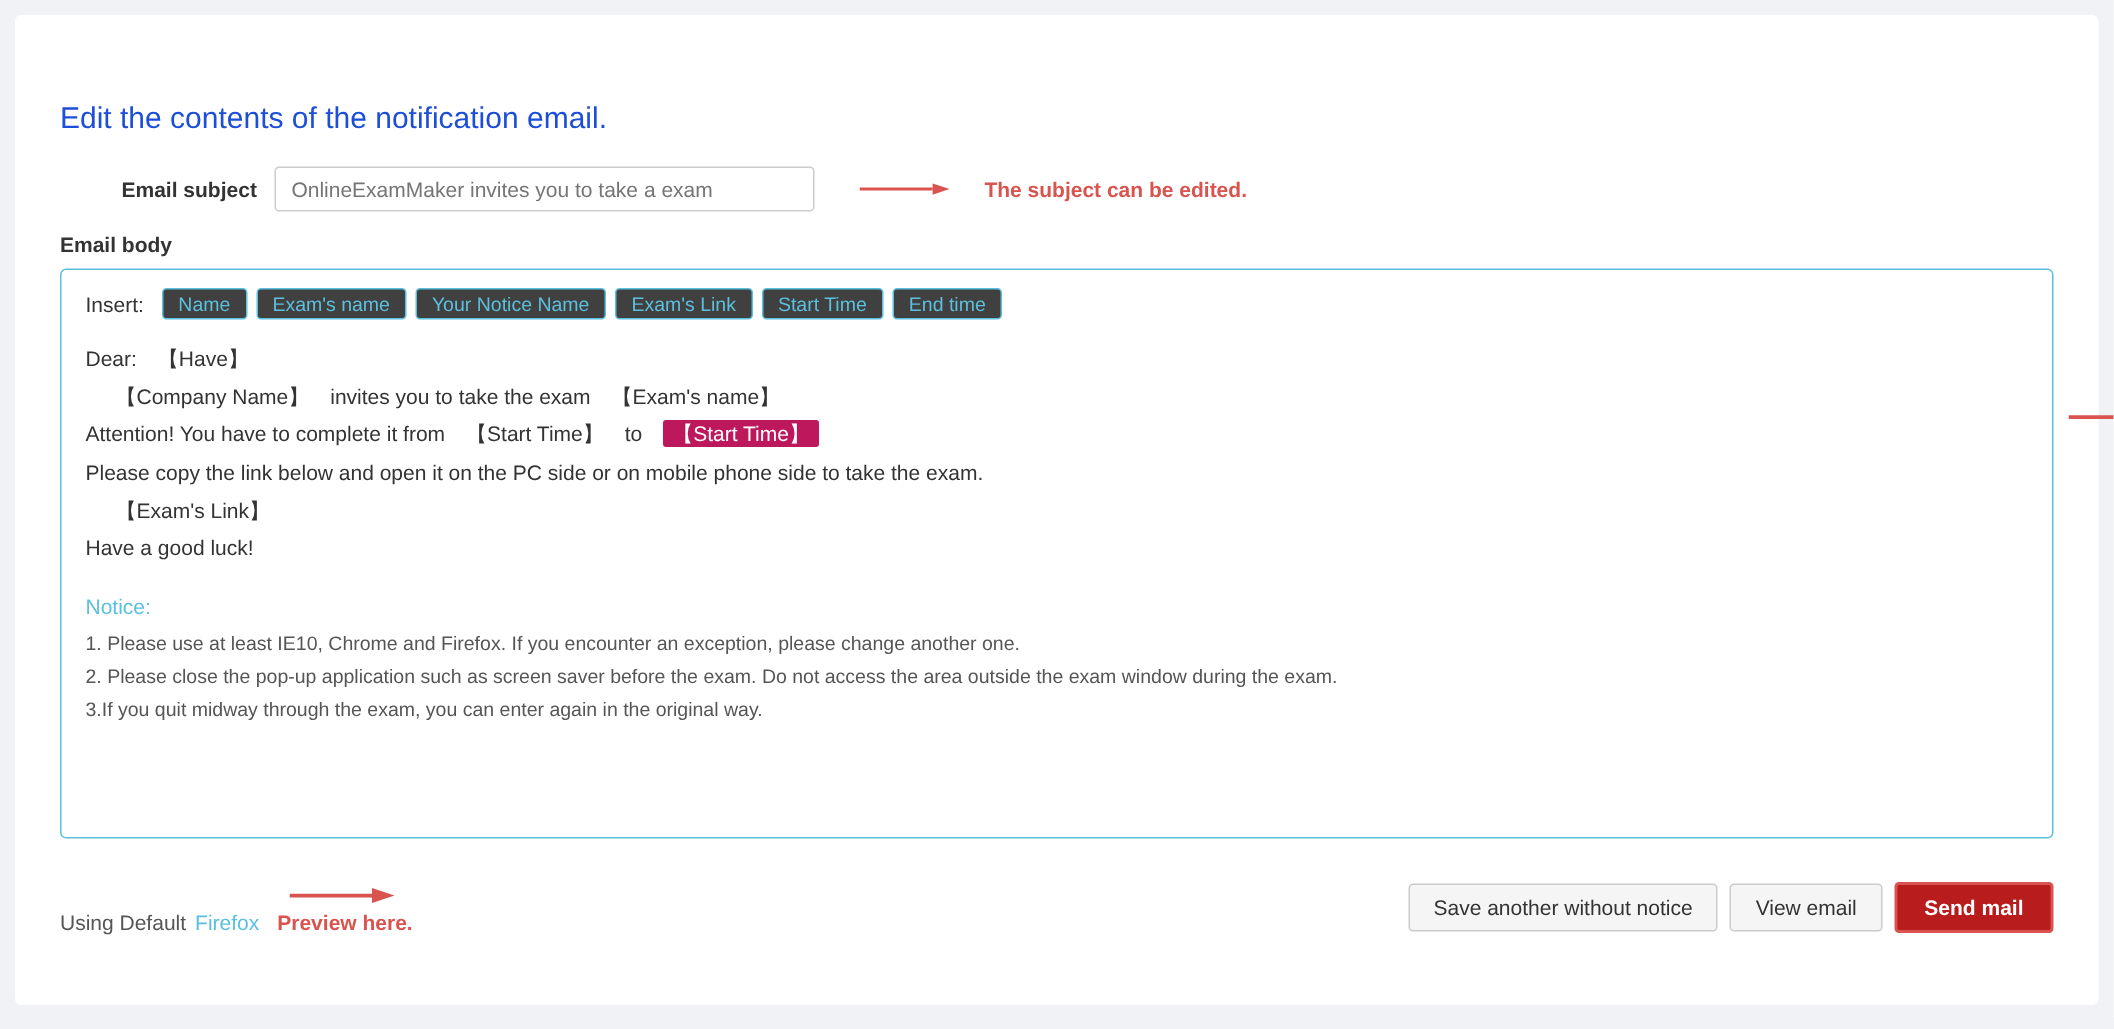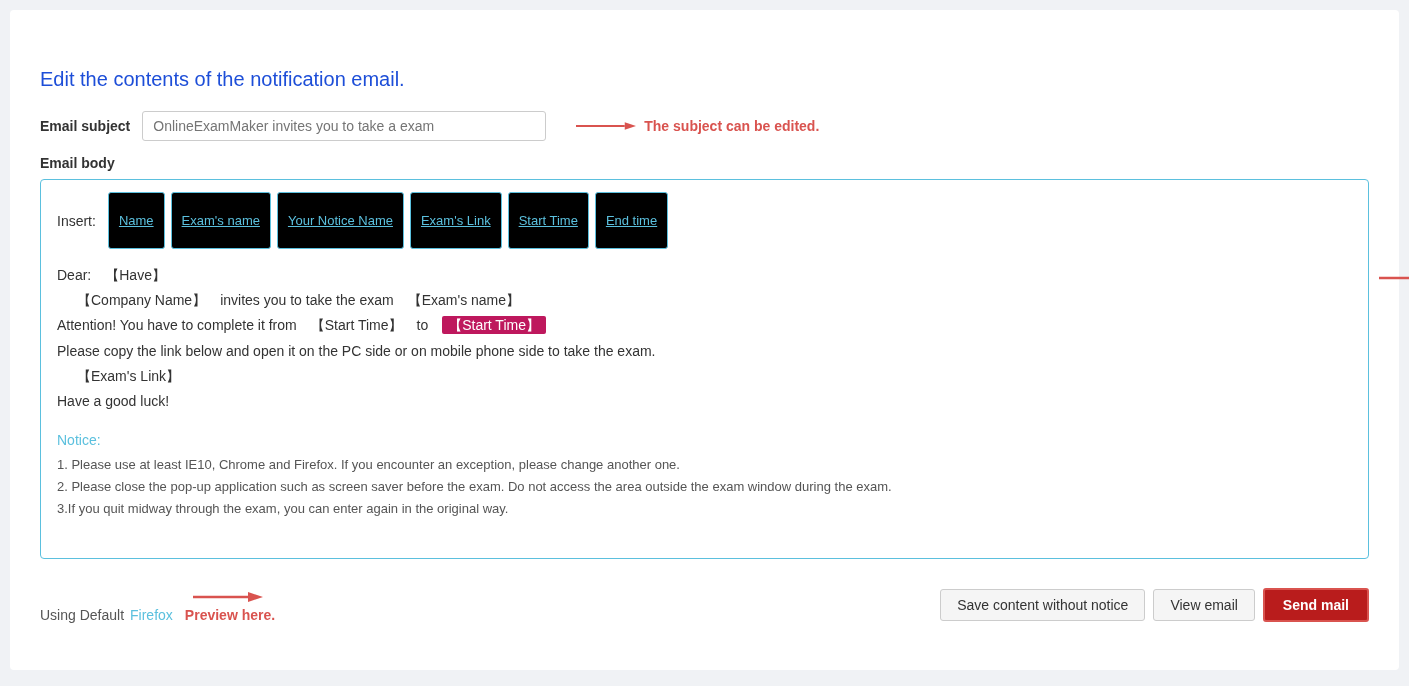--- a/index.html
+++ b/index.html
@@ -19,44 +19,46 @@
     .page-desc {
       color: #1d4ed8;
       font-size: 20px;
       margin-bottom: 20px;
       margin-top: 38px;
     }
     .form-row {
       display: flex;
       align-items: center;
       margin-bottom: 14px;
+      margin-left: 41px;
     }
     .form-label {
       font-weight: bold;
       font-size: 14px;
       color: #333;
       white-space: nowrap;
       margin-right: 12px;
     }
     .subject-input {
       border: 1px solid #ccc;
       border-radius: 3px;
       padding: 6px 10px;
-      width: 404px;
+      width: 360px;
       font-size: 14px;
       color: #999;
       outline: none;
     }
     .subject-hint {
       display: flex;
       align-items: center;
       margin-left: 30px;
       color: #d9534f;
       font-size: 14px;
       font-weight: bold;
+      gap: 15px;
     }
     .arrow-right {
       width: 60px;
       height: 16px;
       margin-right: 8px;
       flex-shrink: 0;
     }
     .email-body-label {
       font-weight: bold;
       font-size: 14px;
@@ -79,26 +81,25 @@
       gap: 6px;
     }
     .insert-label {
       font-size: 14px;
       color: #333;
       margin-right: 6px;
     }
     .insert-tag {
       border: 1px solid #5bc0de;
       color: #5bc0de;
-      background: #000000;
-      border-radius: 3px;
-      padding: 20px 10px;
+      background: #404040;
+      border-radius: 3px;
+      padding: 2px 10px;
       font-size: 13px;
       cursor: pointer;
-      text-decoration: underline;
     }
     .email-content {
       font-size: 14px;
       color: #333;
       line-height: 1.8;
     }
     .email-content .highlighted {
       background: #be185d;
       color: #fff;
       padding: 1px 6px;
@@ -247,18 +248,18 @@
       <a class="preview-link" href="#">Firefox</a>
       <div class="preview-hint">
         <svg viewBox="0 0 70 20" width="70" height="20" style="margin-right:4px;">
           <line x1="0" y1="10" x2="55" y2="10" stroke="#d9534f" stroke-width="2.5"></line>
           <polygon points="55,5 70,10 55,15" fill="#d9534f"></polygon>
         </svg>
         <span class="preview-hint-text">Preview here.</span>
       </div>
     </div>
     <div class="footer-right">
-      <button class="btn-default">Save content without notice</button>
+      <button class="btn-default">Save another without notice</button>
       <button class="btn-default">View email</button>
       <button class="btn-primary">Send mail</button>
     </div>
   </div>
 </div>
 
 </body></html>

